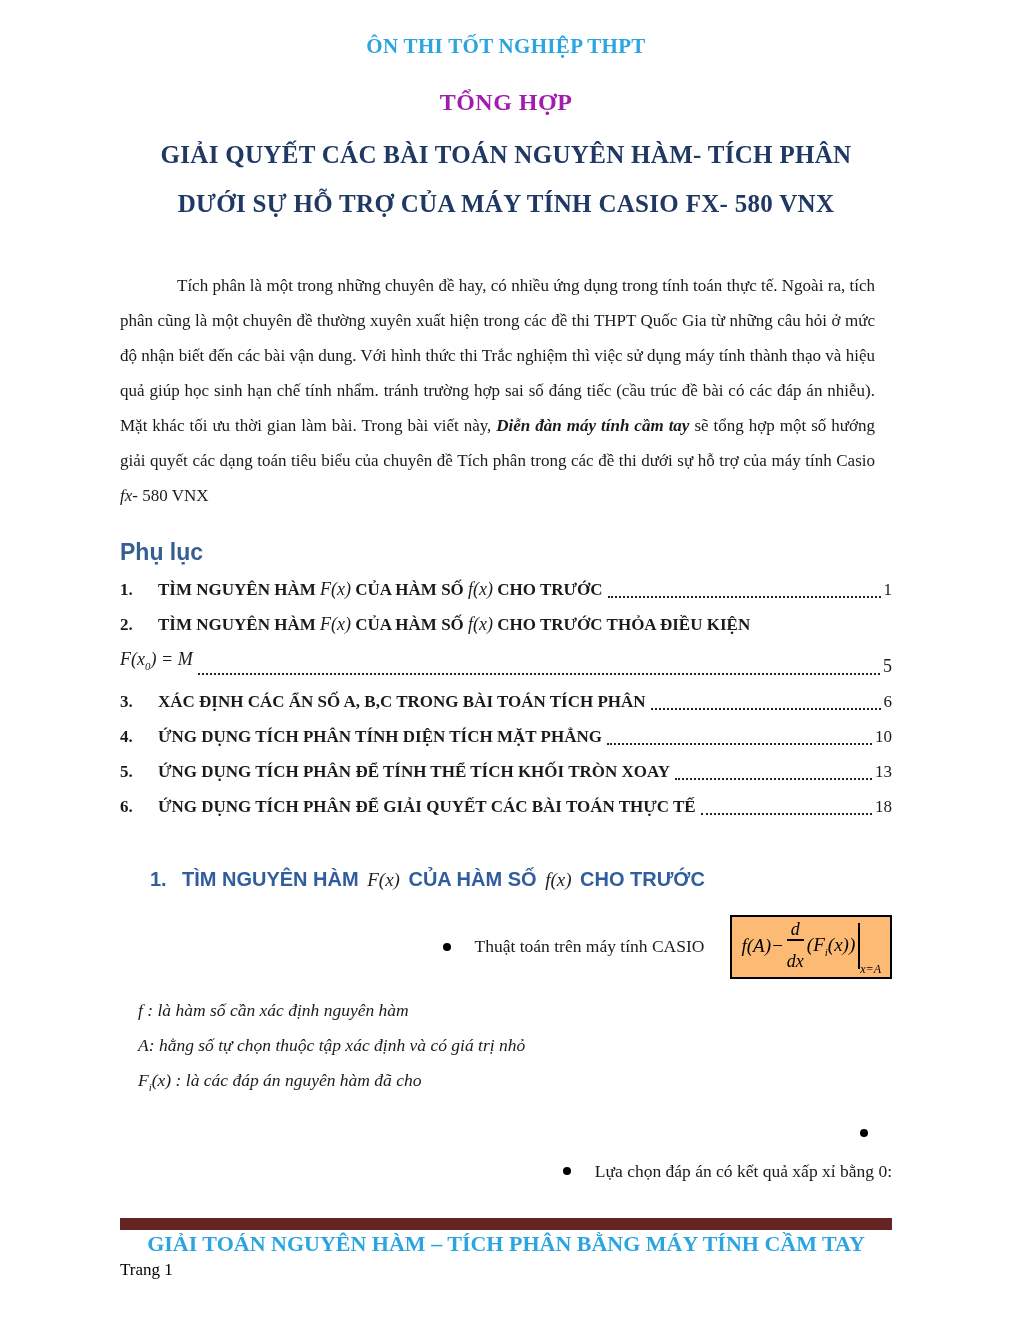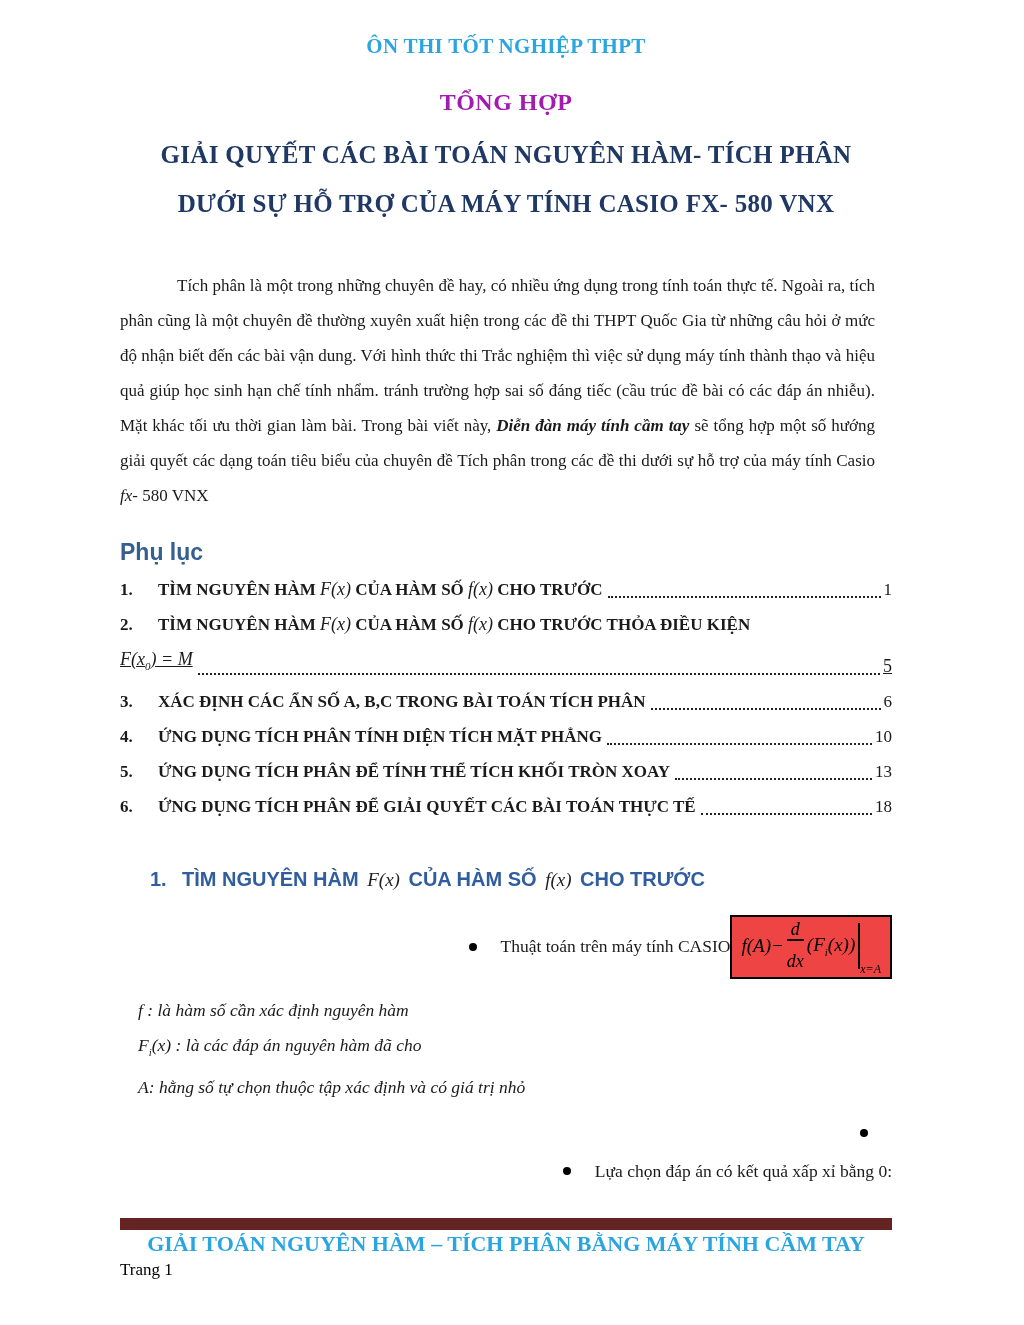--- a/index.html
+++ b/index.html
@@ -17,31 +17,31 @@
 
   .toc-heading{margin:26px 0 0 0;font-family:"Liberation Sans",sans-serif;font-weight:bold;font-size:23px;color:#365F91;}
   .toc{margin-top:6px;}
   .toc-row{display:flex;align-items:flex-end;font-weight:bold;font-size:17px;line-height:35px;}
   .toc-num{width:38px;flex:none;}
   .toc-text{flex:none;white-space:nowrap;}
   .math{font-style:italic;font-weight:normal;}
   .toc .math{font-size:18px;}
   .toc-dots{flex:1;border-bottom:2px dotted #222;margin:0 3px 9px 5px;min-width:18px;}
   .toc-page{font-weight:normal;flex:none;}
-  .toc-cont{display:flex;align-items:flex-end;font-size:18px;line-height:35px;text-decoration:underline;}
+  .toc-cont{display:flex;align-items:flex-end;font-size:18px;line-height:35px;}
   sub{font-size:11px;}
 
   .section-heading{margin:44px 0 0 30px;display:flex;align-items:baseline;
     font-family:"Liberation Sans",sans-serif;font-weight:bold;font-size:20px;color:#2F5D9E;}
   .sec-num{width:32px;flex:none;}
   .section-heading .math{font-family:"Liberation Serif",serif;color:#1f1f1f;font-size:19px;padding:0 3px;}
 
   .bullet-row{margin:24px 0 0 64px;display:flex;align-items:center;font-size:17.5px;justify-content:flex-end;}
   .bullet-dot{width:8px;height:8px;border-radius:50%;background:#000;margin-right:24px;flex:none;}
-  .formula-box{background:#ef4444;border:2px solid #000;
+  .formula-box{margin-left:26px;background:#fdba74;border:2px solid #000;
     padding:3px 9px 5px 9px;display:inline-flex;align-items:center;font-size:19px;font-style:italic;color:#000;}
   .frac{display:inline-flex;flex-direction:column;align-items:center;margin:0 3px;font-size:18px;line-height:1.1;}
   .frac-num{border-bottom:2px solid #000;padding:0 4px 0 4px;}
   .frac-den{padding-top:11px;}
   .eval-bar{width:2px;height:46px;background:#000;margin-left:3px;flex:none;}
   .eval-sub{align-self:flex-end;font-size:12px;font-style:italic;transform:translateY(5px);}
 
   .notes{margin:14px 0 0 18px;}
   .note{font-style:italic;font-size:17.5px;line-height:35px;}
 
@@ -134,22 +134,22 @@
         <span class="frac-den">dx</span>
       </span>
       <span><span>(F</span><sub>i</sub><span>(x))</span></span>
       <span class="eval-bar"></span>
       <span class="eval-sub">x=A</span>
     </span>
   </div>
 
   <div class="notes">
     <div class="note">f : là hàm số cần xác định nguyên hàm</div>
+    <div class="note">A: hằng số tự chọn thuộc tập xác định và có giá trị nhỏ</div>
     <div class="note"><span>F</span><sub>i</sub><span>(x) : là các đáp án nguyên hàm đã cho</span></div>
-    <div class="note">A: hằng số tự chọn thuộc tập xác định và có giá trị nhỏ</div>
   </div>
 
   <div class="bullet-row">
     <span class="bullet-dot"></span>
   </div>
 
   <div class="bullet-row">
     <span class="bullet-dot"></span>
     <span>Lựa chọn đáp án có kết quả xấp xỉ bằng 0:</span>
   </div>

